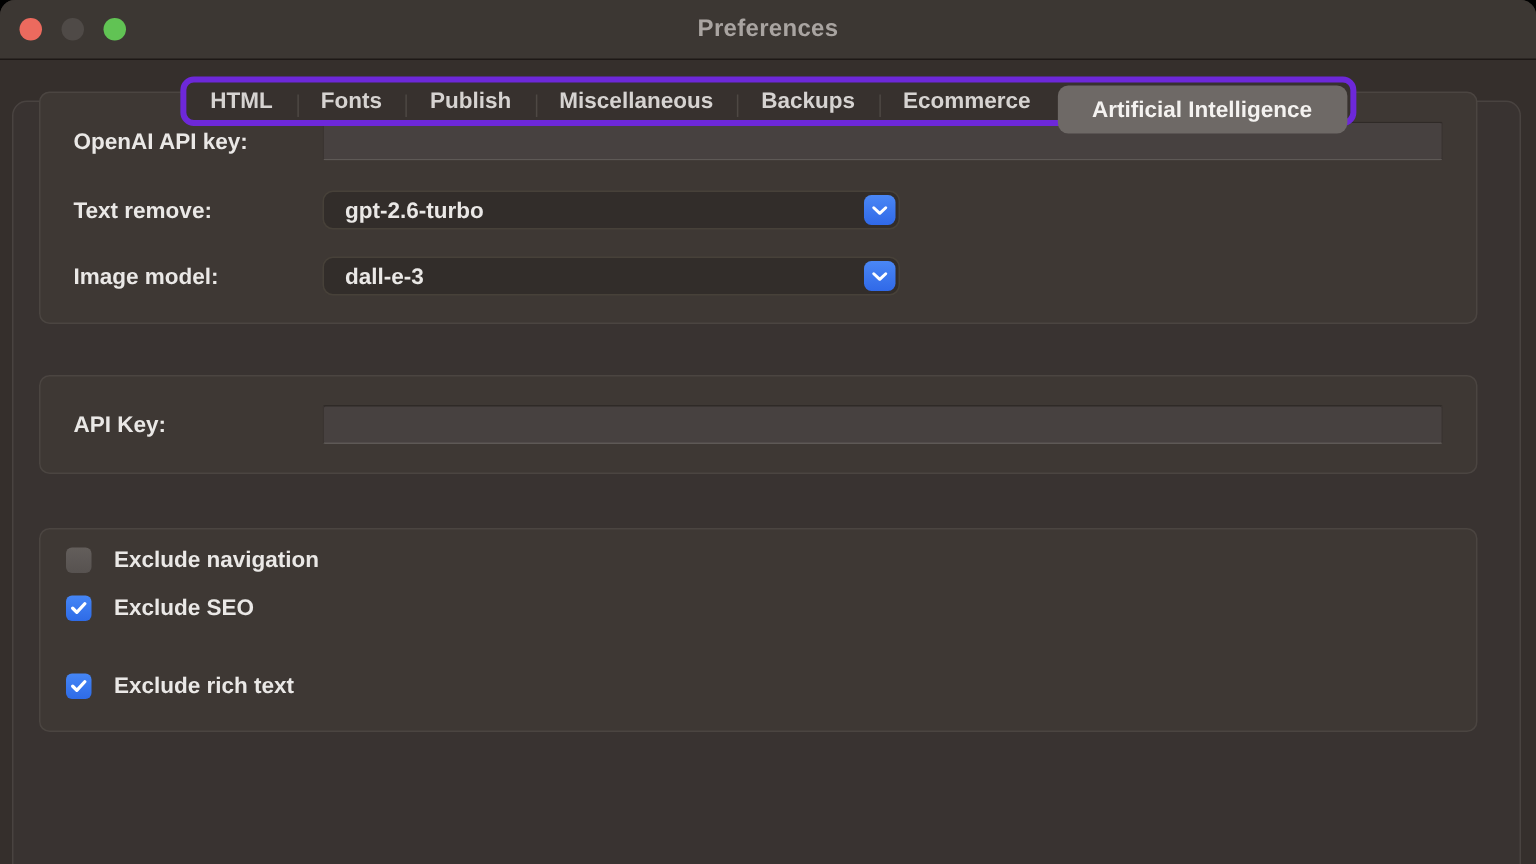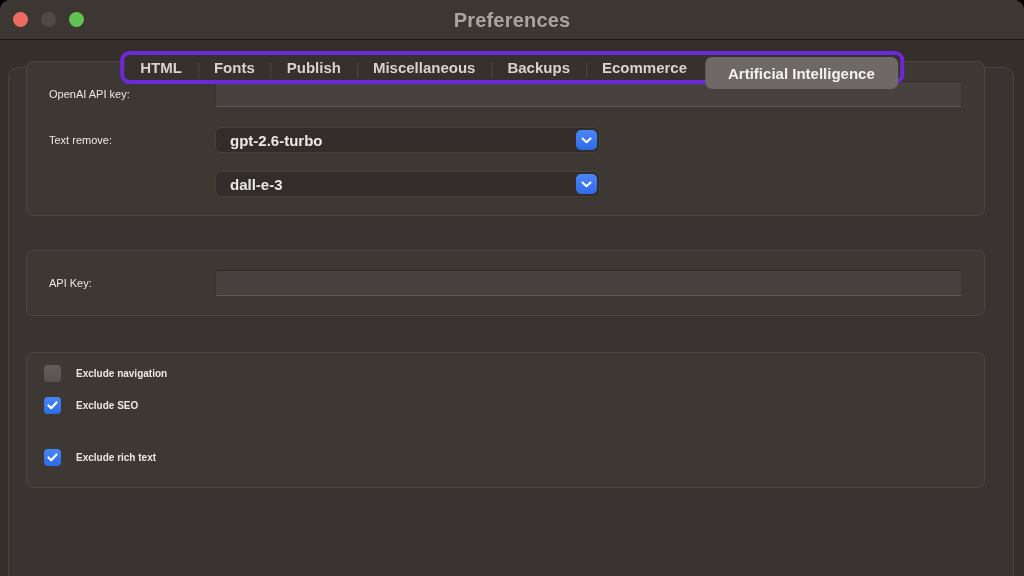--- a/index.html
+++ b/index.html
@@ -9,21 +9,21 @@
   .window { position:absolute; top:0; left:0; width:1024px; height:576px;
             background:#352f2c; border-radius:10px 10px 0 0; overflow:hidden; }
 
   
   .titlebar { position:absolute; top:0; left:0; right:0; height:40px;
               background:#3c3733; border-bottom:1px solid #1d1816; }
   .traffic { position:absolute; top:12px; left:13px; display:flex; gap:13px; }
   .light { width:15px; height:15px; border-radius:50%; }
   .titlebar-title { position:absolute; top:0; left:0; right:0; height:40px;
                     display:flex; align-items:center; justify-content:center;
-                    font-size:20px; font-weight:700; color:#a9a4a1; letter-spacing:.2px; }
+                    font-size:16px; font-weight:700; color:#a9a4a1; letter-spacing:.2px; }
 
   
   .tabbar { position:absolute; top:51px; left:50%; transform:translateX(-50%);
             height:33px; display:flex; align-items:stretch;
             border:4px solid #6d28d9; border-radius:9px; background:#37312e; z-index:5; }
   .tab { position:relative; display:flex; align-items:center; padding:0 16px;
          font-size:15px; font-weight:700; color:#d6d3d1; white-space:nowrap; cursor:default; }
   .tab:not(:first-child)::before { content:""; position:absolute; left:0; top:8px;
          width:1px; height:15px; background:#4e4844; }
   .tab.selected { background:#6e6966; color:#f4f2f0; border-radius:7px;
@@ -31,21 +31,21 @@
   .tab.selected::before { display:none; }
 
   
   .pane { position:absolute; top:67px; left:8px; width:1006px; height:520px;
           background:#393331; border:1px solid #494340; border-radius:10px; }
 
   .section-title { position:absolute; left:39px; font-size:15px; font-weight:700; color:#dcd9d7; }
   .groupbox { position:absolute; left:26px; width:959px;
               background:#3e3834; border:1px solid #4b4541; border-radius:7px; }
 
-  .row-label { position:absolute; left:22px; font-size:11px; font-weight:400; color:#eae8e6;
+  .row-label { position:absolute; left:22px; font-size:15px; font-weight:700; color:#eae8e6;
                display:flex; align-items:center; height:26px; }
 
   .textfield { position:absolute; left:188px; width:747px; height:26px;
                background:#474140; border:1px solid #3a3431;
                border-top-color:#2f2a27; border-bottom-color:#5e5956;
                border-radius:2px; color:#eae8e6; font-size:14px; padding:0 8px;
                font-family:"Liberation Sans","DejaVu Sans",sans-serif; outline:none; }
 
   .dropdown { position:absolute; left:188px; width:385px; height:26px;
               background:#322d2a; border:1px solid #474139; border-radius:7px;
@@ -55,21 +55,21 @@
                   border-radius:5px; background:linear-gradient(#4a87f5,#3069e8);
                   display:flex; align-items:center; justify-content:center; }
 
   .check-row { position:absolute; left:17px; height:17px; display:flex; align-items:center; }
   .checkbox { width:17px; height:17px; border-radius:4px;
               background:linear-gradient(#635e5b,#575250);
               display:flex; align-items:center; justify-content:center; }
   .checkbox.checked { background:linear-gradient(#4586f6,#2e6be7); }
   .checkbox svg { display:none; }
   .checkbox.checked svg { display:block; }
-  .check-label { margin-left:15px; font-size:10px; font-weight:700; color:#eae8e6; }
+  .check-label { margin-left:15px; font-size:15px; font-weight:700; color:#eae8e6; }
 
   
   #title-openai { top:102px; }
   #box-openai   { top:61px; height:155px; }
   #title-bg     { top:290px; }
   #box-bg       { top:250px; height:66px; }
   #title-tr     { top:392px; }
   #box-tr       { top:352px; height:136px; }
 </style>
 </head>
@@ -106,20 +106,21 @@
     <div class="row-label" style="top:65px">Text remove:</div>
     <div class="dropdown" style="top:65px">
       <span class="dropdown-value">gpt-2.6-turbo</span>
       <span class="dropdown-btn">
         <svg width="11" height="7" viewBox="0 0 11 7">
             <polyline points="1.5,1.5 5.5,5.2 9.5,1.5" fill="none" stroke="#fff" stroke-width="2" stroke-linecap="round" stroke-linejoin="round"></polyline>
           </svg>
       </span>
     </div>
 
+    <div class="row-label" style="top:109px">Image model:</div>
     <div class="dropdown" style="top:109px">
       <span class="dropdown-value">dall-e-3</span>
       <span class="dropdown-btn">
         <svg width="11" height="7" viewBox="0 0 11 7">
             <polyline points="1.5,1.5 5.5,5.2 9.5,1.5" fill="none" stroke="#fff" stroke-width="2" stroke-linecap="round" stroke-linejoin="round"></polyline>
           </svg>
       </span>
     </div>
   </div>
 

